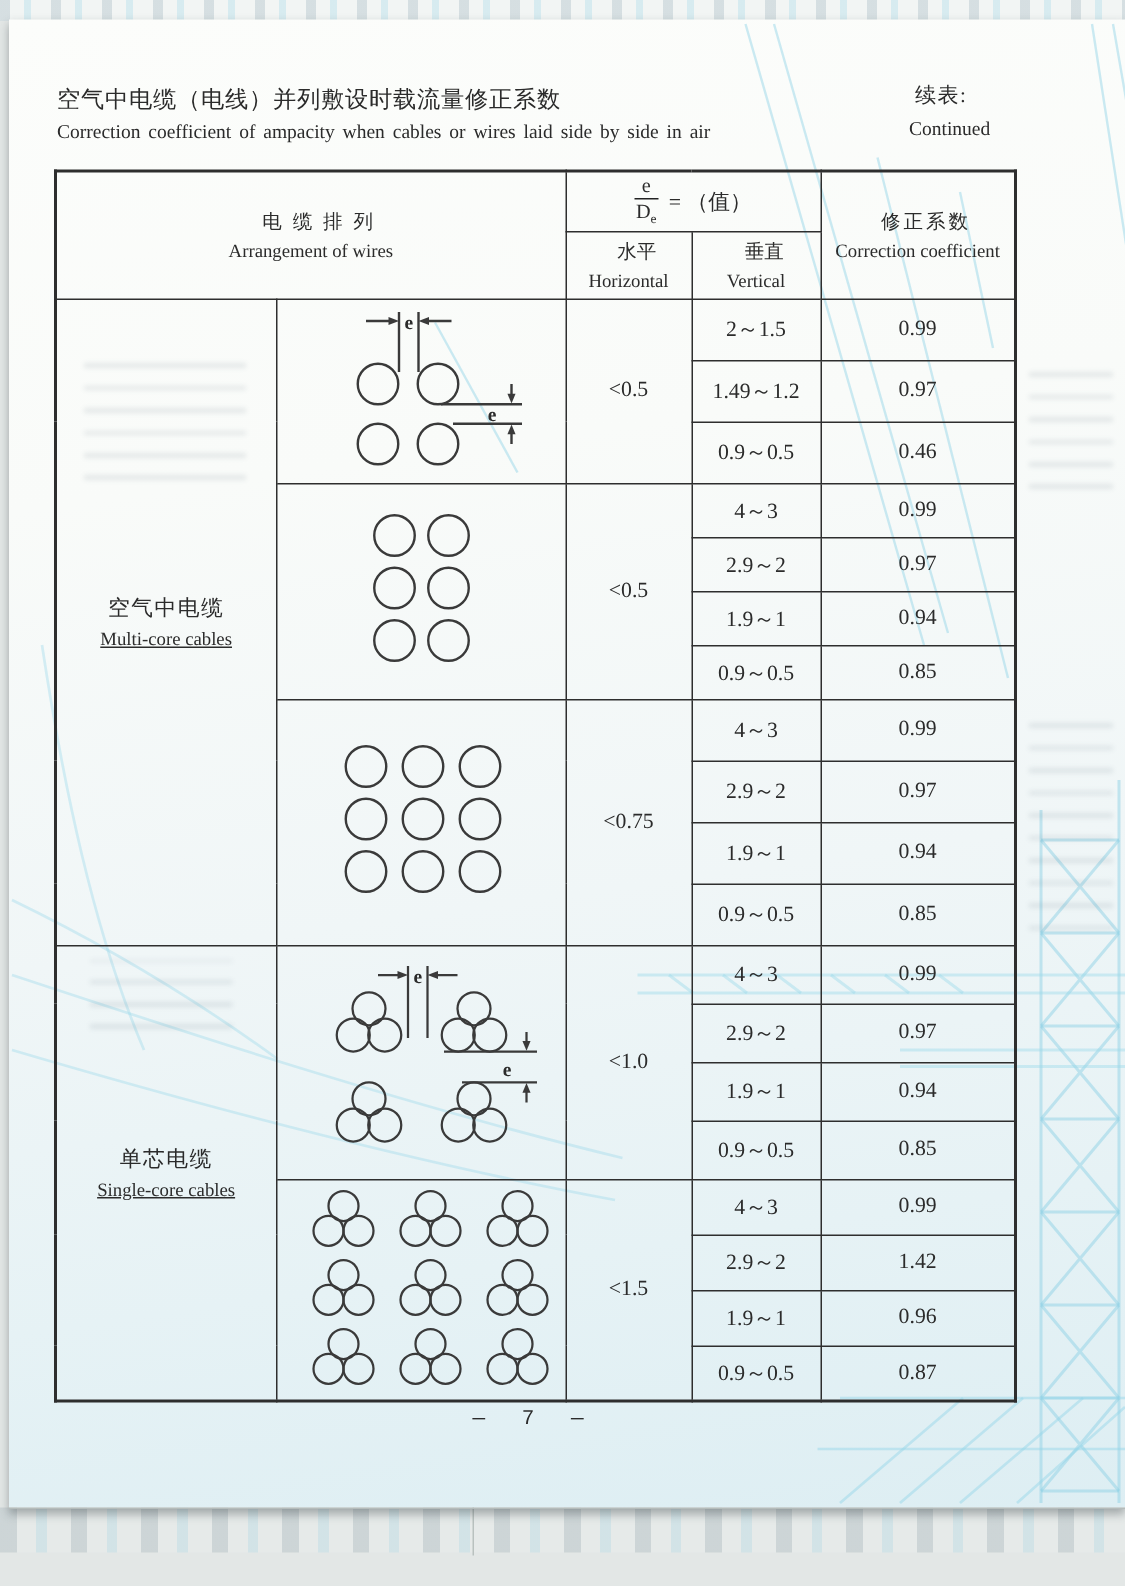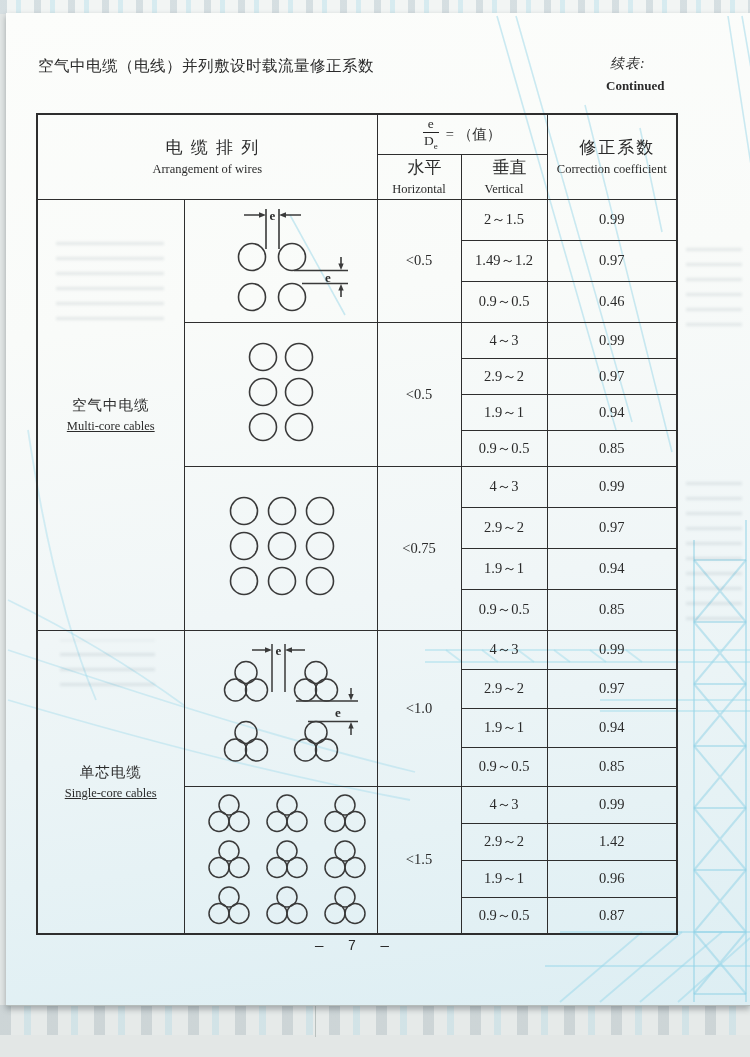--- a/index.html
+++ b/index.html
@@ -37,37 +37,37 @@
   }
   .watermark{position:absolute;left:0;top:0;pointer-events:none;}
   .ghost{
     position:absolute;opacity:.14;filter:blur(1.6px);
     background:repeating-linear-gradient(0deg, rgba(80,100,115,.9) 0 3px, rgba(0,0,0,0) 3px 15px);
   }
   
   .title-cn{position:absolute;left:38px;top:56px;font-size:15.5px;letter-spacing:.5px;}
   .title-en{position:absolute;left:38px;top:80px;font-size:13px;word-spacing:2px;}
   .continued{position:absolute;left:610px;top:55px;text-align:left;}
-  .continued .cn{font-size:14px;letter-spacing:1px;font-style:italic;}
-  .continued .en{font-size:13px;margin-top:5px;margin-left:-4px;font-weight:bold;}
+  .continued .cn{font-size:14px;letter-spacing:1px;}
+  .continued .en{font-size:13px;margin-top:5px;margin-left:-4px;}
   
   table.main{
     position:absolute;left:36px;top:113px;width:640px;
     border-collapse:collapse;table-layout:fixed;
     border:2.5px solid #2e2e2e;
     background:transparent;
   }
   table.main th,table.main td{
     border:1.5px solid #2e2e2e;padding:0;text-align:center;vertical-align:middle;
     font-weight:normal;background:transparent;
   }
   tr.h1{height:40px;} tr.h2{height:45px;}
   tr.s1{height:41px;} tr.s2{height:36px;} tr.s3{height:41px;}
   tr.s4{height:39px;} tr.s5{height:37px;}
-  .hdr-cn{font-size:17px;letter-spacing:2px;margin-left:11px;}
+  .hdr-cn{font-size:13px;letter-spacing:2px;margin-left:11px;}
   .hdr-en{font-size:12.5px;letter-spacing:0;margin-top:3px;}
   .frac-wrap{display:flex;align-items:center;justify-content:center;gap:7px;font-size:14.5px;}
   .frac{display:inline-block;text-align:center;line-height:1.05;font-size:13.5px;}
   .frac .num{display:block;border-bottom:1.4px solid #222;padding:0 5px 1px;}
   .frac .den{display:block;padding-top:1px;}
   .frac sub{font-size:9px;}
   .lbl-cn{font-size:14.5px;letter-spacing:1px;}
   .lbl-en{font-size:12.5px;margin-top:4px;text-decoration:underline;}
   td.hz,td.vt,td.cf{font-size:14.5px;}
   
@@ -123,20 +123,21 @@
       <path d="M560,932 H750"></path>
     </g>
   </svg>
 
   <div class="ghost" style="left:56px;top:236px;width:108px;height:84px;"></div>
   <div class="ghost" style="left:686px;top:470px;width:56px;height:150px;"></div>
   <div class="ghost" style="left:60px;top:640px;width:95px;height:46px;"></div>
   <div class="ghost" style="left:686px;top:236px;width:56px;height:90px;"></div>
 
   <div class="title-cn">空气中电缆（电线）并列敷设时载流量修正系数</div>
+  <div class="title-en">Correction coefficient of ampacity when cables  or wires laid side by side in air</div>
   <div class="continued">
     <div class="cn">续表:</div>
     <div class="en">Continued</div>
   </div>
 
   <table class="main">
     <colgroup>
       <col style="width:147px">
         <col style="width:193px">
         <col style="width:84px">

